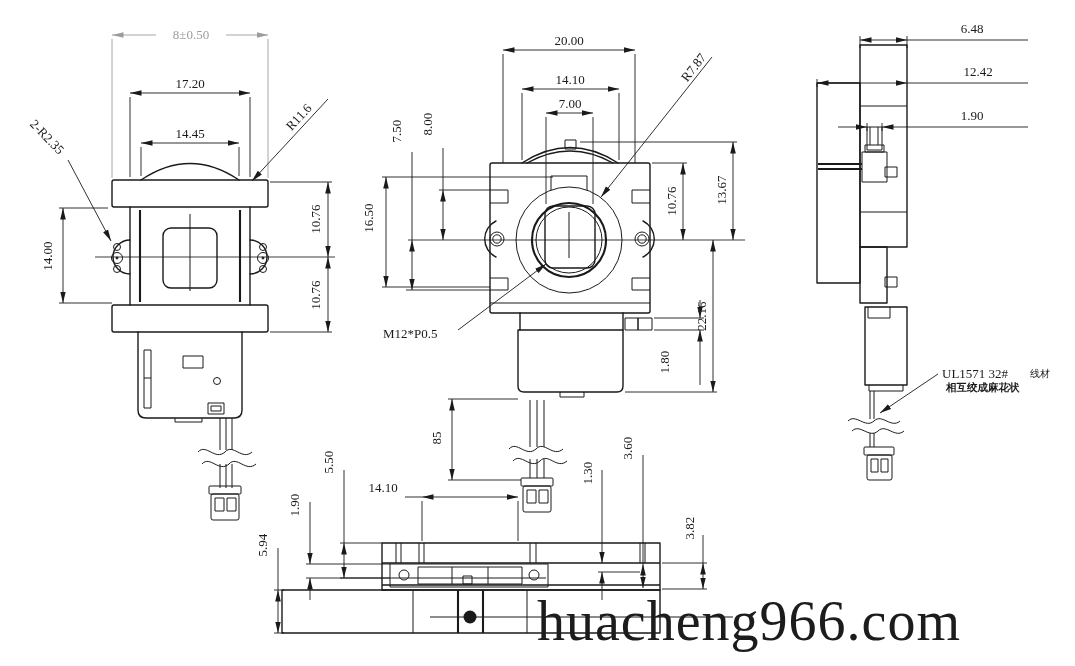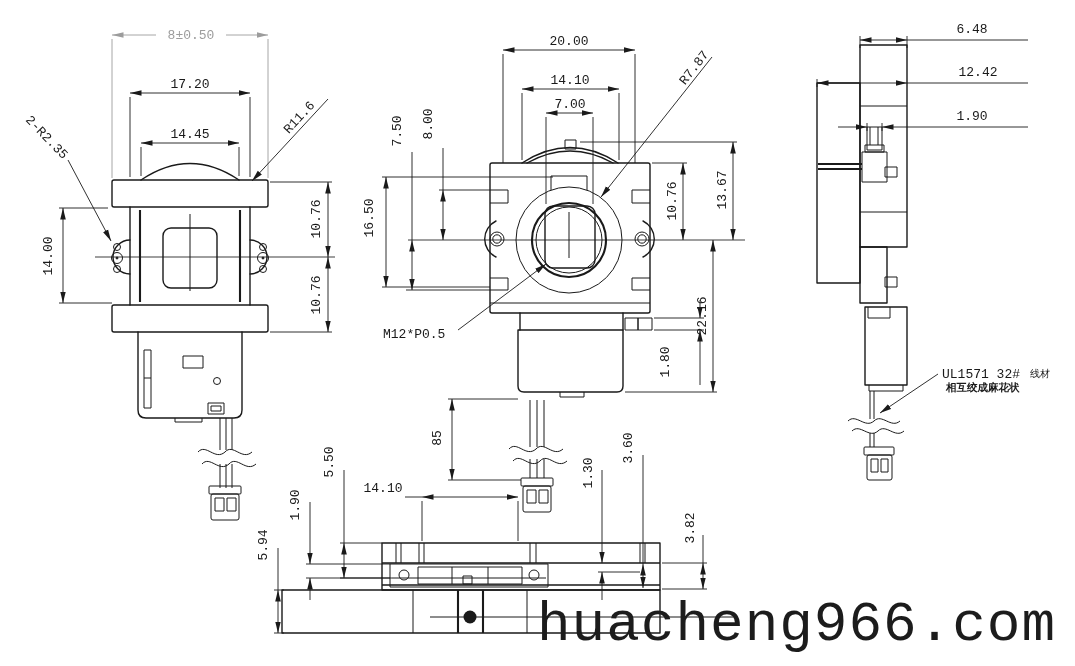--- a/index.html
+++ b/index.html
@@ -1,17 +1,17 @@
 <!DOCTYPE html>
 <html><head>
 <meta charset="utf-8">
 <style>
   html,body{margin:0;padding:0;background:#fff}
   .stage{position:relative;width:1075px;height:666px;background:#86efac;overflow:hidden;
-         font-family:Liberation Mono, monospace}
+         font-family:Liberation Serif, serif}
   svg{display:block}
   .ol {fill:none;stroke:#1a1a1a;stroke-width:1.4;stroke-linecap:round;stroke-linejoin:round}
   .th {fill:none;stroke:#1a1a1a;stroke-width:1;stroke-linejoin:round}
   .thk{fill:none;stroke:#1a1a1a;stroke-width:2.1}
   .dim{fill:none;stroke:#1a1a1a;stroke-width:.9}
   .dimg{fill:none;stroke:#9c9c9c;stroke-width:.9}
   .cl {fill:none;stroke:#1a1a1a;stroke-width:.85}
   text{fill:#1a1a1a;font-size:13px;text-anchor:middle}
   .dtg{fill:#9c9c9c}
   .lft{text-anchor:start}

